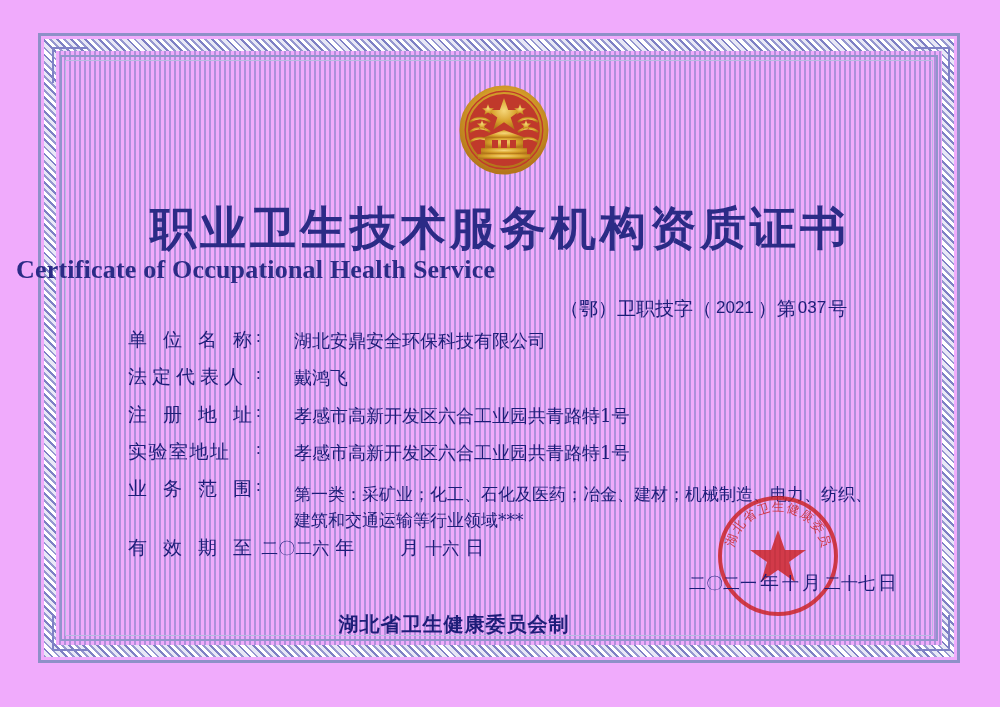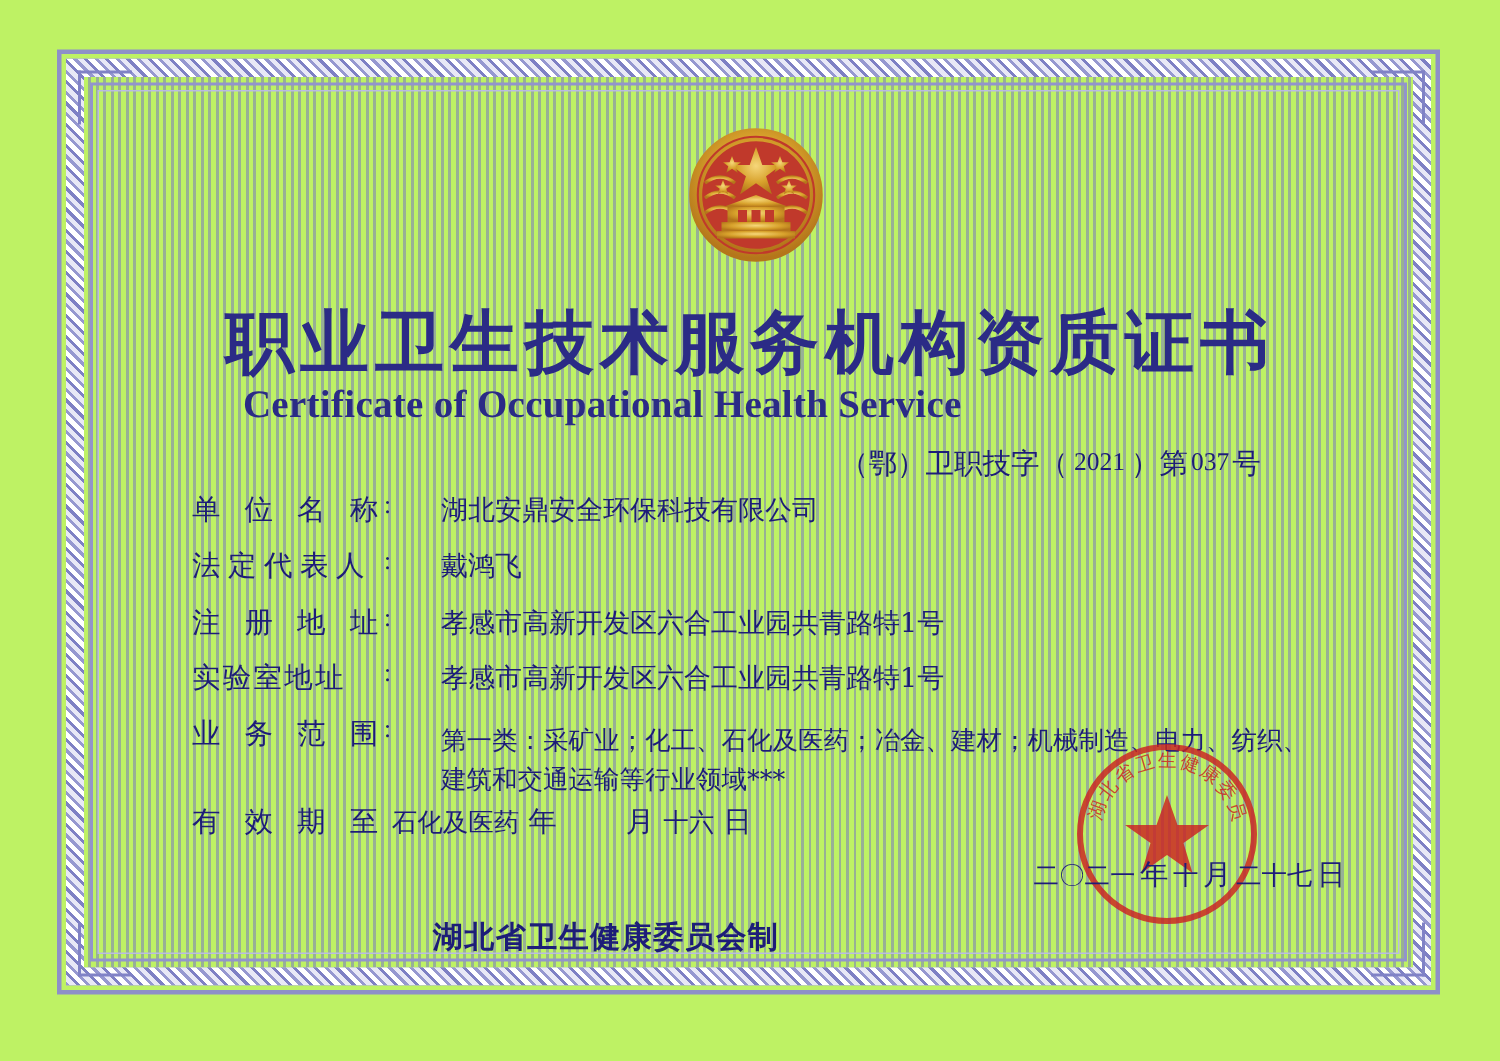--- a/index.html
+++ b/index.html
@@ -13,21 +13,21 @@
     font-family: "Liberation Serif", serif;
     color: #1b1b6b;
     position: relative;
     overflow: hidden;
   }
 
   .page {
     position: absolute;
     left: 0; top: 0;
     width: 1000px; height: 707px;
-    background: #bef264;
+    background: #f0abfc;
   }
 
   
   .frame-outer {
     position: absolute;
     left: 38px; top: 33px;
     width: 922px; height: 630px;
     border: 3px solid #8e90c8;
     box-sizing: border-box;
   }
@@ -103,39 +103,38 @@
     text-align: center;
     font-size: 46px;
     letter-spacing: 4px;
     font-weight: bold;
     color: #2b2b86;
     font-family: "DejaVu Serif", "Liberation Serif", serif;
     white-space: nowrap;
   }
   .title-en {
     position: absolute;
-    left: 4px; top: 255px;
+    left: 16px; top: 255px;
     width: 795px;
-    text-align: center;
     font-size: 26px;
     font-weight: bold;
     color: #2b2b86;
     font-family: "Liberation Serif", serif;
     letter-spacing: 0.2px;
   }
 
   
   .certno {
     position: absolute;
     left: 560px; top: 296px;
     width: 346px;
     font-size: 19px;
     color: #1d1d78;
     white-space: nowrap;
-    font-family: Liberation Serif, serif;
+    font-family: Liberation Sans, sans-serif;
   }
   .certno .num-year {
     font-size: 17px;
     display: inline-block;
     vertical-align: 2px;
     padding: 0 4px;
   }
   .certno .num-seq {
     font-size: 17px;
     display: inline-block;
@@ -222,21 +221,21 @@
     position: absolute;
     left: 714px; top: 492px;
     width: 128px; height: 128px;
     opacity: 0.82;
   }
 
   
   .footer {
     position: absolute;
     left: 0; top: 611px;
-    width: 808px;
+    width: 908px;
     text-align: center;
     font-size: 20px;
     color: #1d1d78;
     font-weight: bold;
     letter-spacing: 1px;
     font-family: Liberation Sans, sans-serif;
   }
 </style>
 </head>
 <body>
@@ -327,21 +326,21 @@
 
     <div class="row">
       <div class="label">业 务 范 围</div>
       <div class="colon">:</div>
       <div class="value small">第一类：采矿业；化工、石化及医药；冶金、建材；机械制造、电力、纺织、建筑和交通运输等行业领域***</div>
     </div>
 
   </div>
 
   <div class="validity">
-    <span class="vlabel">有 效 期 至</span><span class="vnum">石化及医药</span><span class="vunit">年</span><span class="blank"></span><span class="vnum"></span><span class="vunit">月</span><span class="vnum">十六</span><span class="vunit">日</span>
+    <span class="vlabel">有 效 期 至</span><span class="vnum">二〇二六</span><span class="vunit">年</span><span class="blank"></span><span class="vnum"></span><span class="vunit">月</span><span class="vnum">十六</span><span class="vunit">日</span>
   </div>
 
   <div class="seal">
     <svg viewBox="0 0 128 128" width="128" height="128" aria-hidden="true">
       <circle cx="64" cy="64" r="58" fill="none" stroke="#cc2222" stroke-width="4"></circle>
       <polygon fill="#cc2222" points="64,38 71,58 92,58 75,70 81,90 64,78 47,90 53,70 36,58 57,58"></polygon>
       <path id="sealArc" d="M 64 64 m -45,0 a 45,45 0 1,1 90,0" fill="none"></path>
       <text font-size="12.5" fill="#cc2222" font-family="'DejaVu Serif', serif" letter-spacing="1.5">
         <textPath href="#sealArc" startOffset="6%">湖北省卫生健康委员会</textPath>
       </text>

